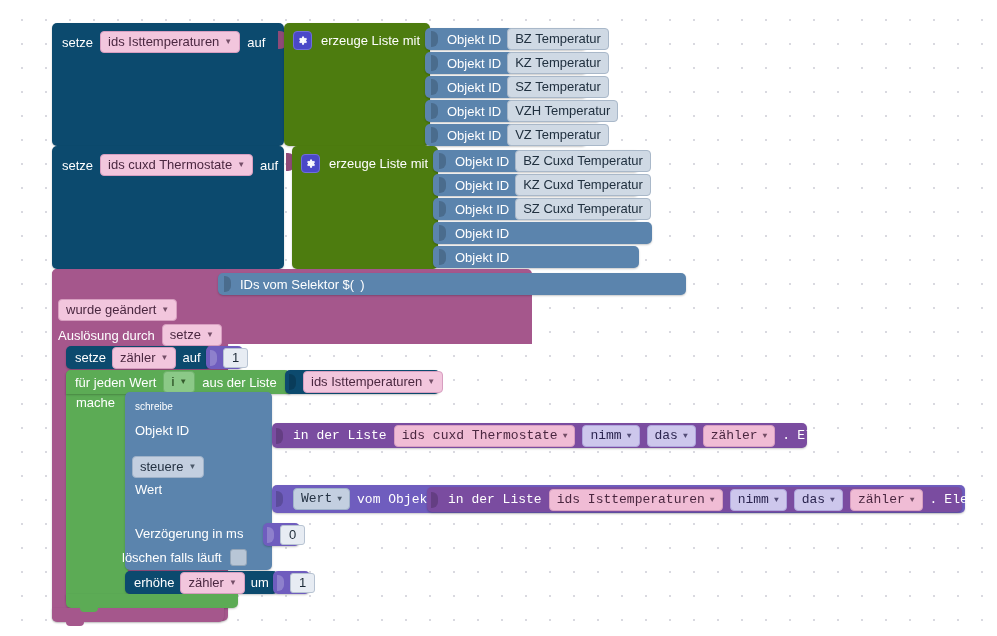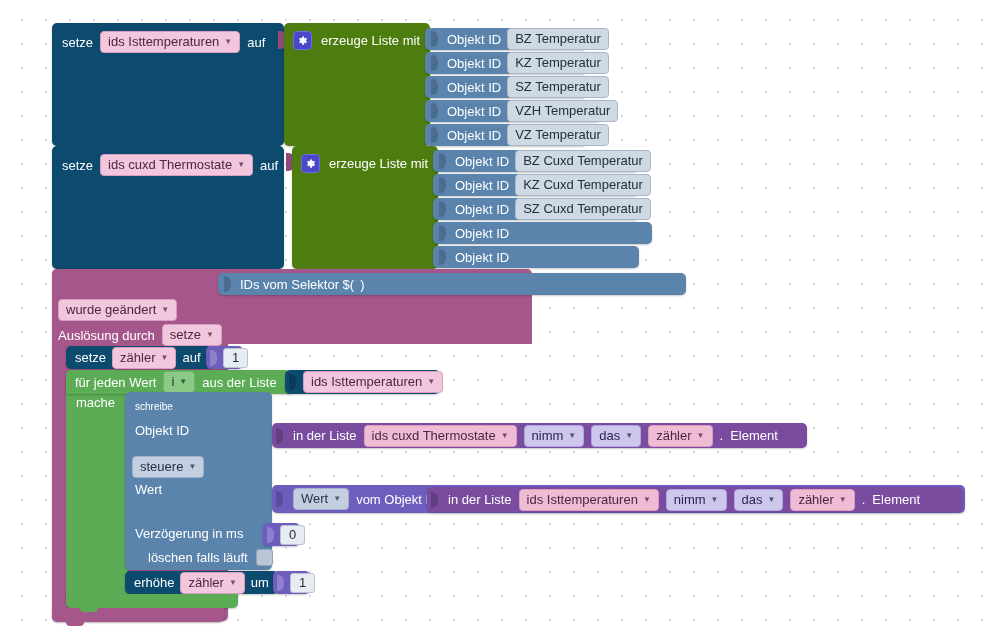--- a/index.html
+++ b/index.html
@@ -21,21 +21,21 @@
 
   
   .c-var{background:#0c4a6e;color:#ffffff;}
   .c-list{background:#4d7c0f;color:#ffffff;}
   .c-obj{background:#5b84ad;color:#ffffff;}
   .c-sel{background:#5b84ad;color:#ffffff;}
   .c-trig{background:#a5578c;color:#ffffff;}
   .c-loop{background:#5cab55;color:#ffffff;}
   .c-ctrl{background:#5b84ad;color:#ffffff;}
   .c-math{background:#6f5dbe;color:#ffffff;}
-  .c-listop{background:#7a4ca0;color:#ffffff;}
+  .c-listop{background:#7a4ca0;color:#ffffff;font-family:Liberation Mono, monospace;}
 
   .lbl{color:#ffffff;white-space:nowrap;}
 
   
   .fld{
     display:inline-flex;align-items:center;gap:5px;
     border-radius:4px;padding:2px 7px;
     white-space:nowrap;font-size:13px;line-height:16px;
   }
   .fld-var{background:#f2c6dd;color:#4a2740;border:1px solid #d79ec0;}
@@ -290,21 +290,21 @@
   <div class="blk" style="left:135px;top:526px;">
     <span class="lbl">Verzögerung in ms</span>
   </div>
   <div class="blk c-math shadow rnd" style="left:263px;top:523px;width:37px;height:23px;">
     <div class="row" style="height:23px;padding-left:4px;gap:3px;">
       <span class="notch"></span>
       <span class="num">0</span>
     </div>
   </div>
 
-  <div class="blk row" style="left:148px;top:549px;gap:8px;">
+  <div class="blk row" style="left:122px;top:549px;gap:8px;">
     <span class="lbl">löschen falls läuft</span>
     <span class="cbx"></span>
   </div>
 
   <div class="blk c-listop shadow rnd" style="left:272px;top:423px;width:535px;height:25px;">
     <div class="row" style="height:25px;padding-left:4px;gap:7px;">
       <span class="notch notch-d"></span>
       <span class="lbl">in der Liste</span>
       <span class="fld fld-pink2">
         <span>ids cuxd Thermostate</span>

